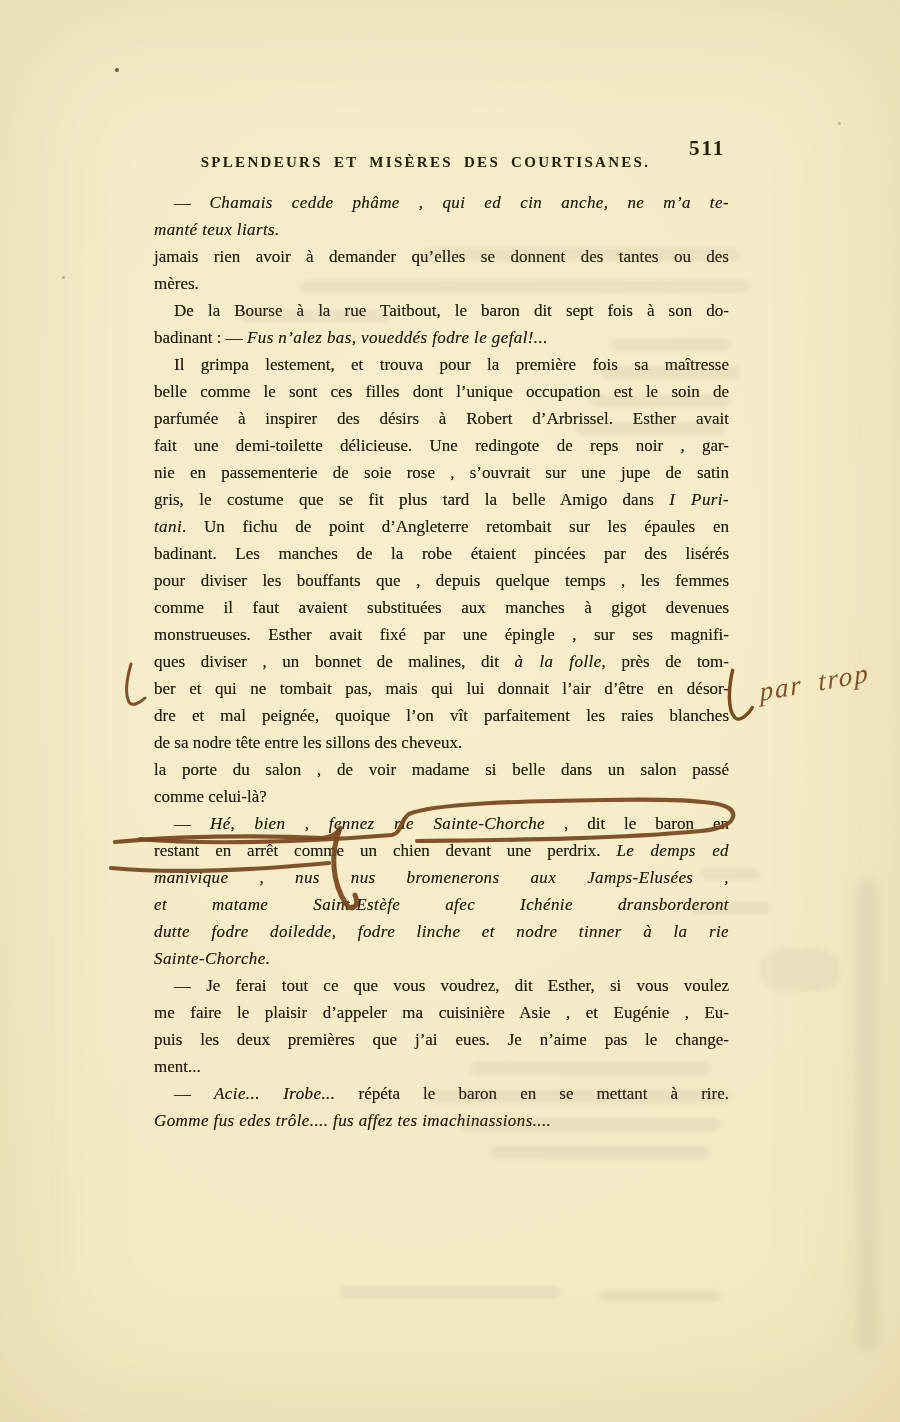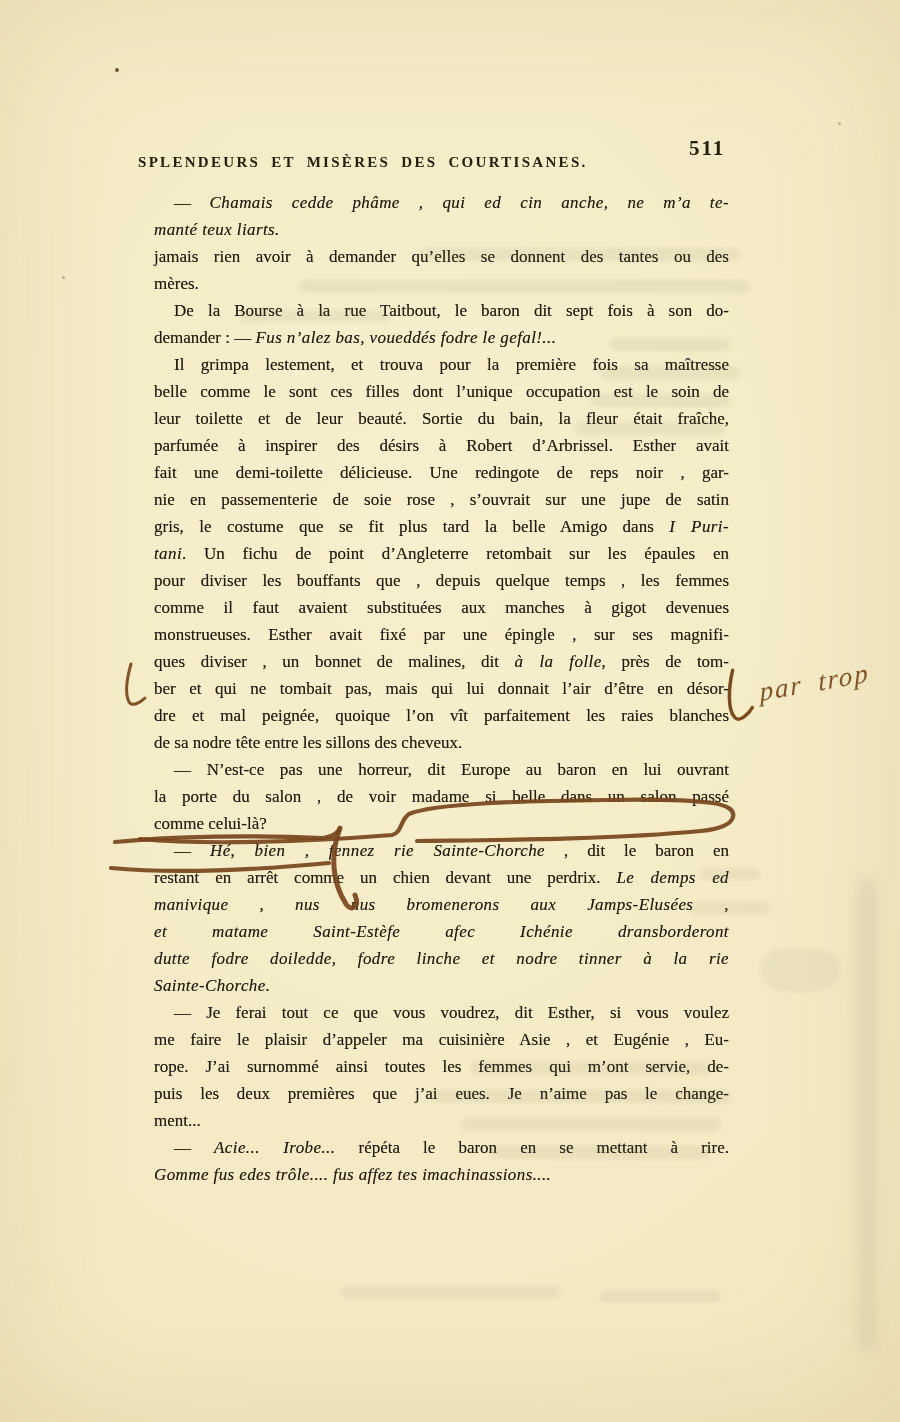--- a/index.html
+++ b/index.html
@@ -12,21 +12,21 @@
     background:
       radial-gradient(ellipse 130% 110% at 46% 38%, #f7efcd 0%, #f3e9c3 55%, #eee1b4 88%, #e9dbab 100%);
   }
   .page::after{
     content:"";position:absolute;inset:0;pointer-events:none;
     box-shadow:inset 0 0 140px rgba(150,118,58,.14);
   }
   
   .running-head{
     position:absolute;left:138px;top:154px;width:575px;
-    font-weight:bold;font-size:15px;
+    text-align:center;font-weight:bold;font-size:15px;
     letter-spacing:2.3px;word-spacing:5px;color:#27200f;
   }
   .page-number{
     position:absolute;left:689px;top:136px;
     font-size:21px;font-weight:bold;letter-spacing:2px;color:#27200f;
   }
   
   .text-col{
     position:absolute;left:154px;top:189px;width:575px;
     font-size:17px;line-height:27px;color:#241b10;
@@ -61,48 +61,46 @@
 
   <div class="running-head">SPLENDEURS ET MISÈRES DES COURTISANES.</div>
   <div class="page-number">511</div>
 
   <div class="text-col" id="text-col">
       <div class="ln first"><span>— </span><i>Chamais cedde phâme , qui ed cin anche, ne m’a te-</i></div>
       <div class="ln last"><i>manté teux liarts.</i></div>
       <div class="ln"><span>jamais rien avoir à demander qu’elles se donnent des tantes ou des</span></div>
       <div class="ln last"><span>mères.</span></div>
       <div class="ln first"><span>De la Bourse à la rue Taitbout, le baron dit sept fois à son do-</span></div>
-      <div class="ln last"><span>demander : — </span><i>Fus n’alez bas, voueddés fodre le gefal!...</i></div>
+      <div class="ln last"><span>badinant : — </span><i>Fus n’alez bas, voueddés fodre le gefal!...</i></div>
       <div class="ln first"><span>Il grimpa lestement, et trouva pour la première fois sa maîtresse</span></div>
       <div class="ln"><span>belle comme le sont ces filles dont l’unique occupation est le soin de</span></div>
-      <div class="ln"><span>leur toilette et de leur beauté. Sortie du bain, la fleur était fraîche,</span></div>
       <div class="ln"><span>parfumée à inspirer des désirs à Robert d’Arbrissel. Esther avait</span></div>
       <div class="ln"><span>fait une demi-toilette délicieuse. Une redingote de reps noir , gar-</span></div>
       <div class="ln"><span>nie en passementerie de soie rose , s’ouvrait sur une jupe de satin</span></div>
       <div class="ln"><span>gris, le costume que se fit plus tard la belle Amigo dans </span><i>I Puri-</i></div>
       <div class="ln"><i>tani</i><span>. Un fichu de point d’Angleterre retombait sur les épaules en</span></div>
+      <div class="ln"><span>badinant. Les manches de la robe étaient pincées par des lisérés</span></div>
       <div class="ln"><span>pour diviser les bouffants que , depuis quelque temps , les femmes</span></div>
       <div class="ln"><span>comme il faut avaient substituées aux manches à gigot devenues</span></div>
       <div class="ln"><span>monstrueuses. Esther avait fixé par une épingle , sur ses magnifi-</span></div>
       <div class="ln"><span>ques diviser , un bonnet de malines, dit </span><i>à la folle</i><span>, près de tom-</span></div>
       <div class="ln"><span>ber et qui ne tombait pas, mais qui lui donnait l’air d’être en désor-</span></div>
       <div class="ln"><span>dre et mal peignée, quoique l’on vît parfaitement les raies blanches</span></div>
       <div class="ln last"><span>de sa nodre tête entre les sillons des cheveux.</span></div>
-      <div class="ln first"><span>— N’est-ce pas une horreur, dit Europe au baron en lui ouvrant</span></div>
       <div class="ln"><span>la porte du salon , de voir madame si belle dans un salon passé</span></div>
       <div class="ln last"><span>comme celui-là?</span></div>
       <div class="ln first"><span>— </span><i>Hé, bien , fennez rie Sainte-Chorche</i><span> , dit le baron en</span></div>
       <div class="ln"><span>restant en arrêt comme un chien devant une perdrix. </span><i>Le demps ed</i></div>
       <div class="ln"><i>manivique , nus nus bromenerons aux Jamps-Elusées ,</i></div>
       <div class="ln"><i>et matame Saint-Estèfe afec Ichénie dransborderont</i></div>
       <div class="ln"><i>dutte fodre doiledde, fodre linche et nodre tinner à la rie</i></div>
       <div class="ln last"><i>Sainte-Chorche.</i></div>
       <div class="ln first"><span>— Je ferai tout ce que vous voudrez, dit Esther, si vous voulez</span></div>
       <div class="ln"><span>me faire le plaisir d’appeler ma cuisinière Asie , et Eugénie , Eu-</span></div>
-      <div class="ln"><span>rope. J’ai surnommé ainsi toutes les femmes qui m’ont servie, de-</span></div>
       <div class="ln"><span>puis les deux premières que j’ai eues. Je n’aime pas le change-</span></div>
       <div class="ln last"><span>ment...</span></div>
       <div class="ln first"><span>— </span><i>Acie... Irobe...</i><span> répéta le baron en se mettant à rire.</span></div>
       <div class="ln last"><i>Gomme fus edes trôle.... fus affez tes imachinassions....</i></div>
     </div>
 
   <div class="ghost" style="left:420px;top:248px;width:320px;height:13px"></div>
   <div class="ghost" style="left:300px;top:280px;width:450px;height:13px"></div>
   <div class="ghost" style="left:240px;top:310px;width:150px;height:12px"></div>
   <div class="ghost" style="left:610px;top:338px;width:120px;height:13px"></div>

